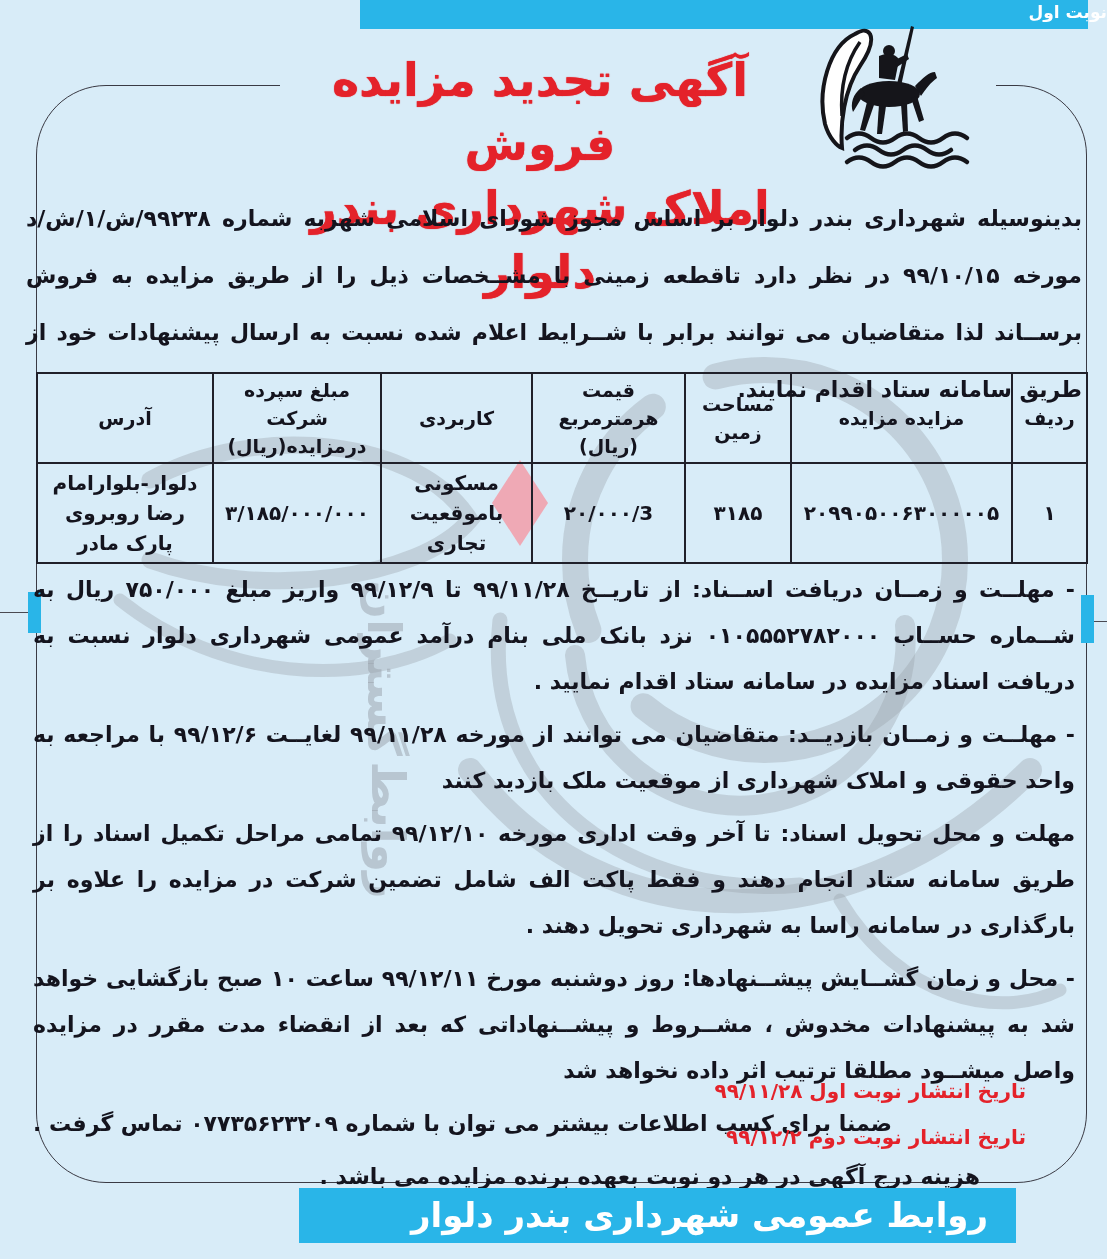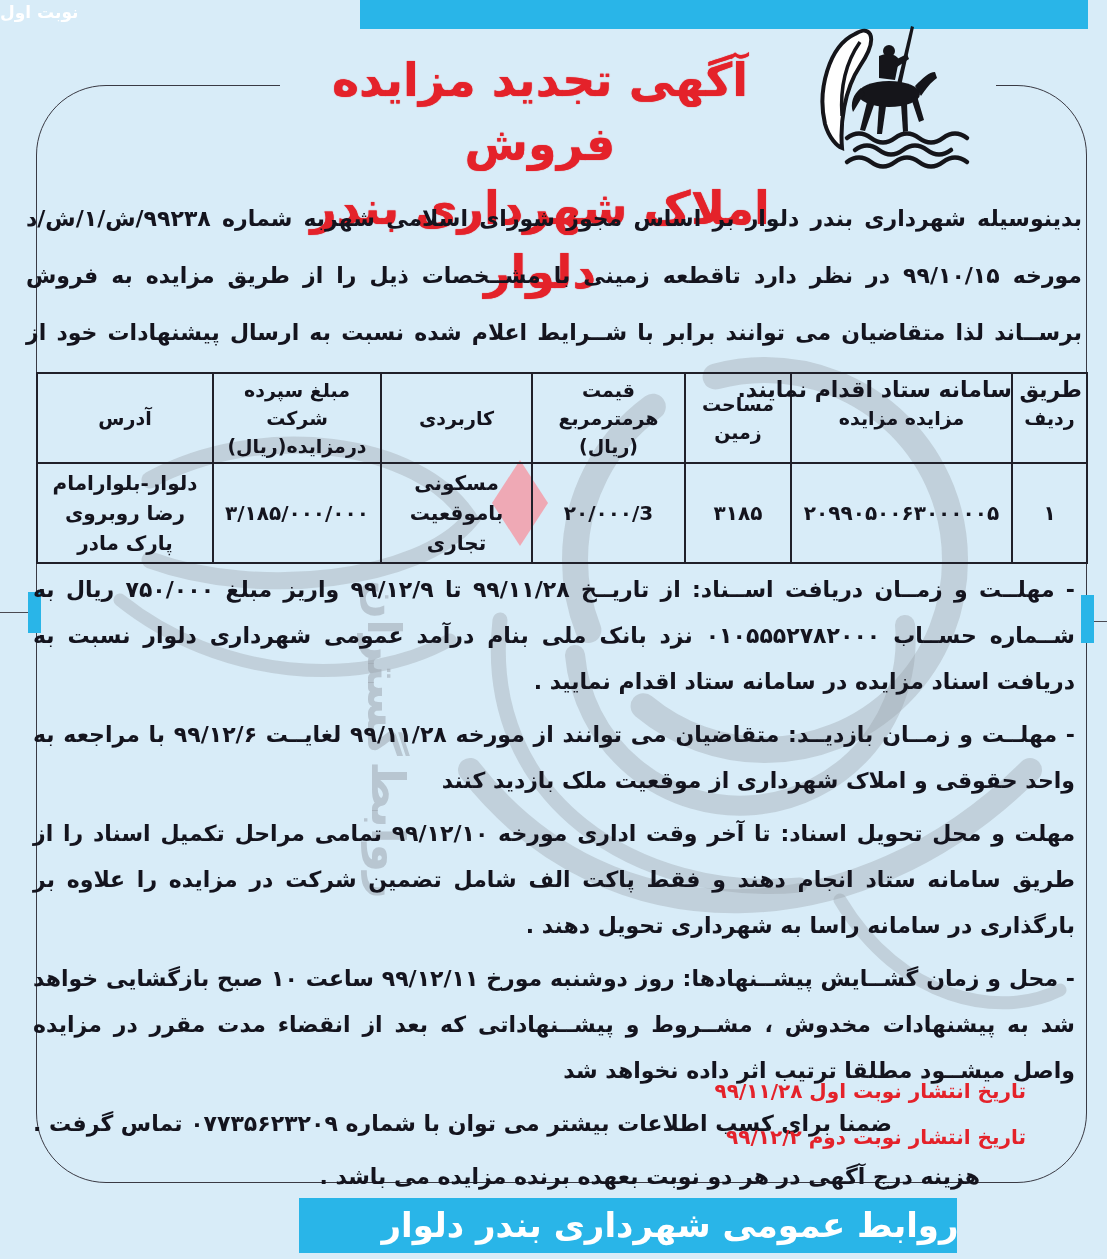--- a/index.html
+++ b/index.html
@@ -9,21 +9,21 @@
     background:#d8ecf8;
     overflow:hidden;
     font-family:"DejaVu Sans",sans-serif;
     direction:rtl;
     color:#14141e;
   }
   
   .top-band{position:absolute;top:0;left:360px;width:728px;height:29px;background:#29b5e8;}
   .top-band-label{
     position:absolute;top:2px;left:0;width:1107px;height:26px;
-    text-align:left;color:#ffffff;font-size:17px;font-weight:700;z-index:4;
+    text-align:right;color:#ffffff;font-size:17px;font-weight:700;z-index:4;
   }
   
   .frame{
     position:absolute;left:36px;top:85px;width:1049px;height:1096px;
     border:1.6px solid #3a3a44;border-radius:70px;z-index:1;
   }
   .frame-patch{position:absolute;left:280px;top:74px;width:716px;height:22px;background:#d8ecf8;z-index:2;}
   .side-tab{position:absolute;background:#29b5e8;z-index:3;}
   .side-tab.left{left:28px;top:592px;width:13px;height:41px;}
   .side-tab.right{left:1081px;top:595px;width:13px;height:48px;}
@@ -64,24 +64,24 @@
     border:2px solid #20202a;
     font-weight:700;color:#14141e;
     text-align:center;vertical-align:middle;
     padding:2px 6px;background:transparent;
   }
   .auction-table th{height:70px;font-size:19px;line-height:28px;}
   .auction-table td{height:94px;font-size:20px;line-height:30px;}
   .auction-table{border:2.5px solid #20202a;}
   
   .footer-band{
-    position:absolute;left:299px;top:1188px;width:658px;height:55px;
+    position:absolute;left:299px;top:1188px;width:717px;height:55px;
     background:#29b5e8;z-index:3;
     color:#ffffff;font-size:34px;font-weight:700;line-height:55px;
-    text-align:center;padding-left:0;box-sizing:border-box;margin-top:10px;
+    text-align:center;padding-left:0;box-sizing:border-box;
   }
   .footer-band span{position:relative;left:42px;}
   
   .watermark-svg{position:absolute;left:0;top:0;z-index:1;pointer-events:none;}
   .pink-diamond{
     position:absolute;left:492px;top:460px;width:56px;height:86px;z-index:1;
     background:#efa9b5;
     clip-path:polygon(50% 0,100% 50%,50% 100%,0 50%);
   }
 </style>

